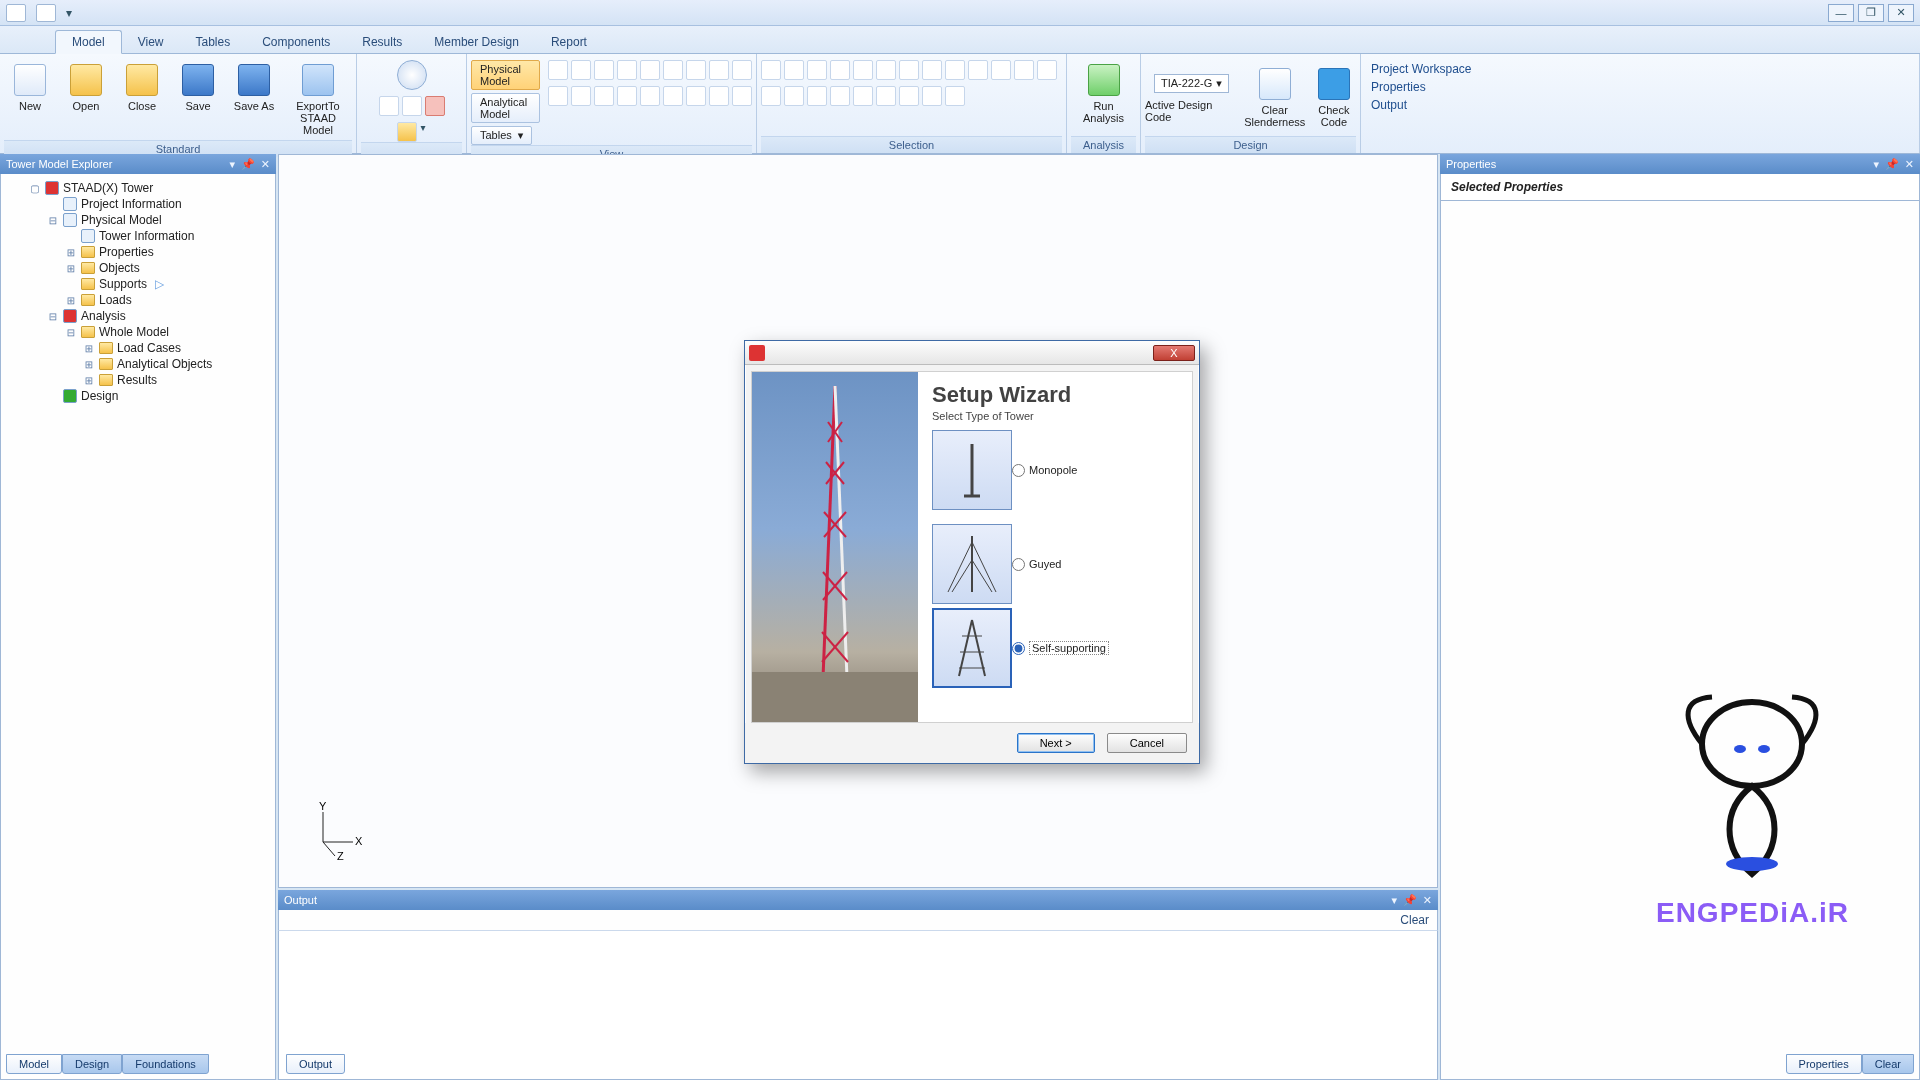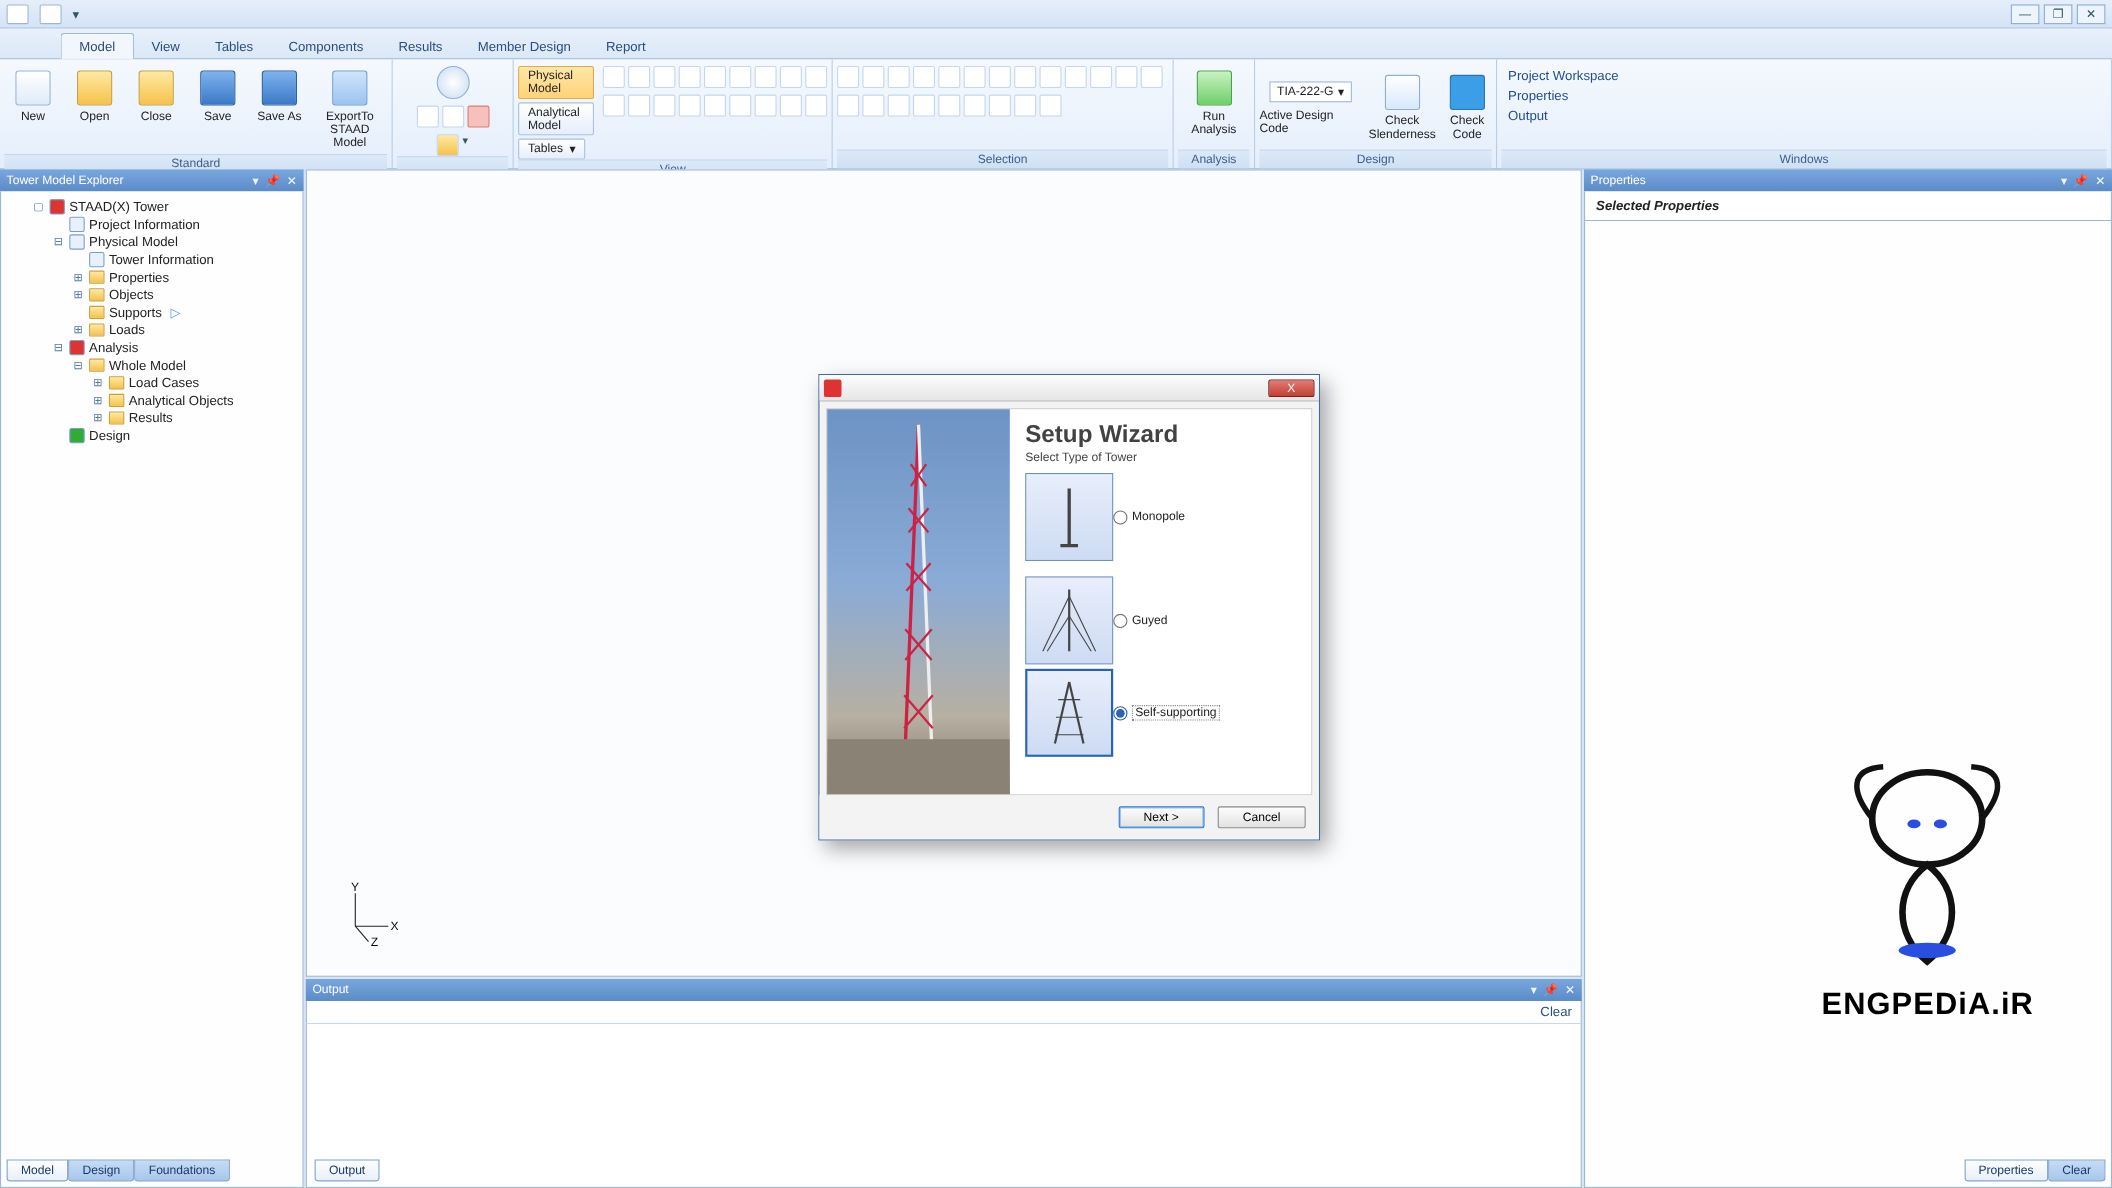--- a/index.html
+++ b/index.html
@@ -87,21 +87,21 @@
 .opt-thumb{width:80px;height:80px;border:1px solid #6d90c2;background:linear-gradient(#e8eefb,#cddbf3);display:flex;align-items:center;justify-content:center;}
 .opt-thumb.sel{border:2px solid #2a62b8;}
 .opt-label{font-size:11px;display:flex;align-items:center;gap:4px;}
 .opt-label.sel span{border:1px dotted #888;padding:0 2px;}
 input[type=radio]{accent-color:#2a62b8;}
 .dlg-buttons{display:flex;justify-content:flex-end;gap:12px;padding:10px 12px;background:#f3f3f3;}
 .dlg-btn{padding:3px 22px;font-size:11px;background:linear-gradient(#fdfdfd,#e2e2e2);border:1px solid #8a8a8a;border-radius:2px;}
 .dlg-btn.primary{border-color:#2a74c9;box-shadow:0 0 0 1px #8fc0f2 inset;}
 
 
-.wm{position:absolute;right:70px;bottom:150px;text-align:center;color:#000000;}
+.wm{position:absolute;right:70px;bottom:150px;text-align:center;color:#8b5cf6;}
 .wm svg{display:block;margin:0 auto 8px;}
 .wm-text{font-weight:700;font-size:28px;letter-spacing:1px;}
 
 
 .ic-new{background:linear-gradient(#fff,#dfeaf9);border:1px solid #9ab6da;}
 .ic-open{background:linear-gradient(#ffe9a3,#f5c24b);border:1px solid #caa038;}
 .ic-close{background:linear-gradient(#ffe9a3,#f5c24b);border:1px solid #caa038;position:relative;}
 .ic-save{background:linear-gradient(#7eb3ef,#3c78c8);border:1px solid #2d5fa3;}
 .ic-saveas{background:linear-gradient(#7eb3ef,#3c78c8);border:1px solid #2d5fa3;}
 .ic-export{background:linear-gradient(#d0e4fb,#9cc3ef);border:1px solid #6f9dd3;}
@@ -269,37 +269,36 @@
     <div class="rgroup-body" style="gap:8px;align-items:center;">
       <div style="display:flex;flex-direction:column;gap:6px;align-items:center;">
         <div class="sel-dd">
             <span>TIA-222-G</span>
             <span>▾</span>
           </div>
         <span style="font-size:11px;">Active Design Code</span>
       </div>
       <div class="big-btn" style="width:58px;">
           <div class="ic ic-check"></div>
-          <span>Check Slenderness</span>
+          <span>Clear Slenderness</span>
         </div>
       <div class="big-btn" style="width:46px;">
           <div class="ic" style="background:#3c9ee6;border:1px solid #2a74b8;"></div>
           <span>Check Code</span>
         </div>
     </div>
     <div class="rgroup-label">Design</div>
   </div>
 
   <div class="rgroup" style="flex:1;">
     <div class="rgroup-body" style="flex-direction:column;gap:0;">
       <div class="link-txt">Project Workspace</div>
       <div class="link-txt">Properties</div>
       <div class="link-txt">Output</div>
     </div>
-    <div class="rgroup-label">Windows</div>
   </div>
 </div>
 
 <div class="main">
 
   <div class="left-pane">
     <div class="panel-title">
       <span>Tower Model Explorer</span>
       <div class="pt-icons">
           <span>▾</span>

